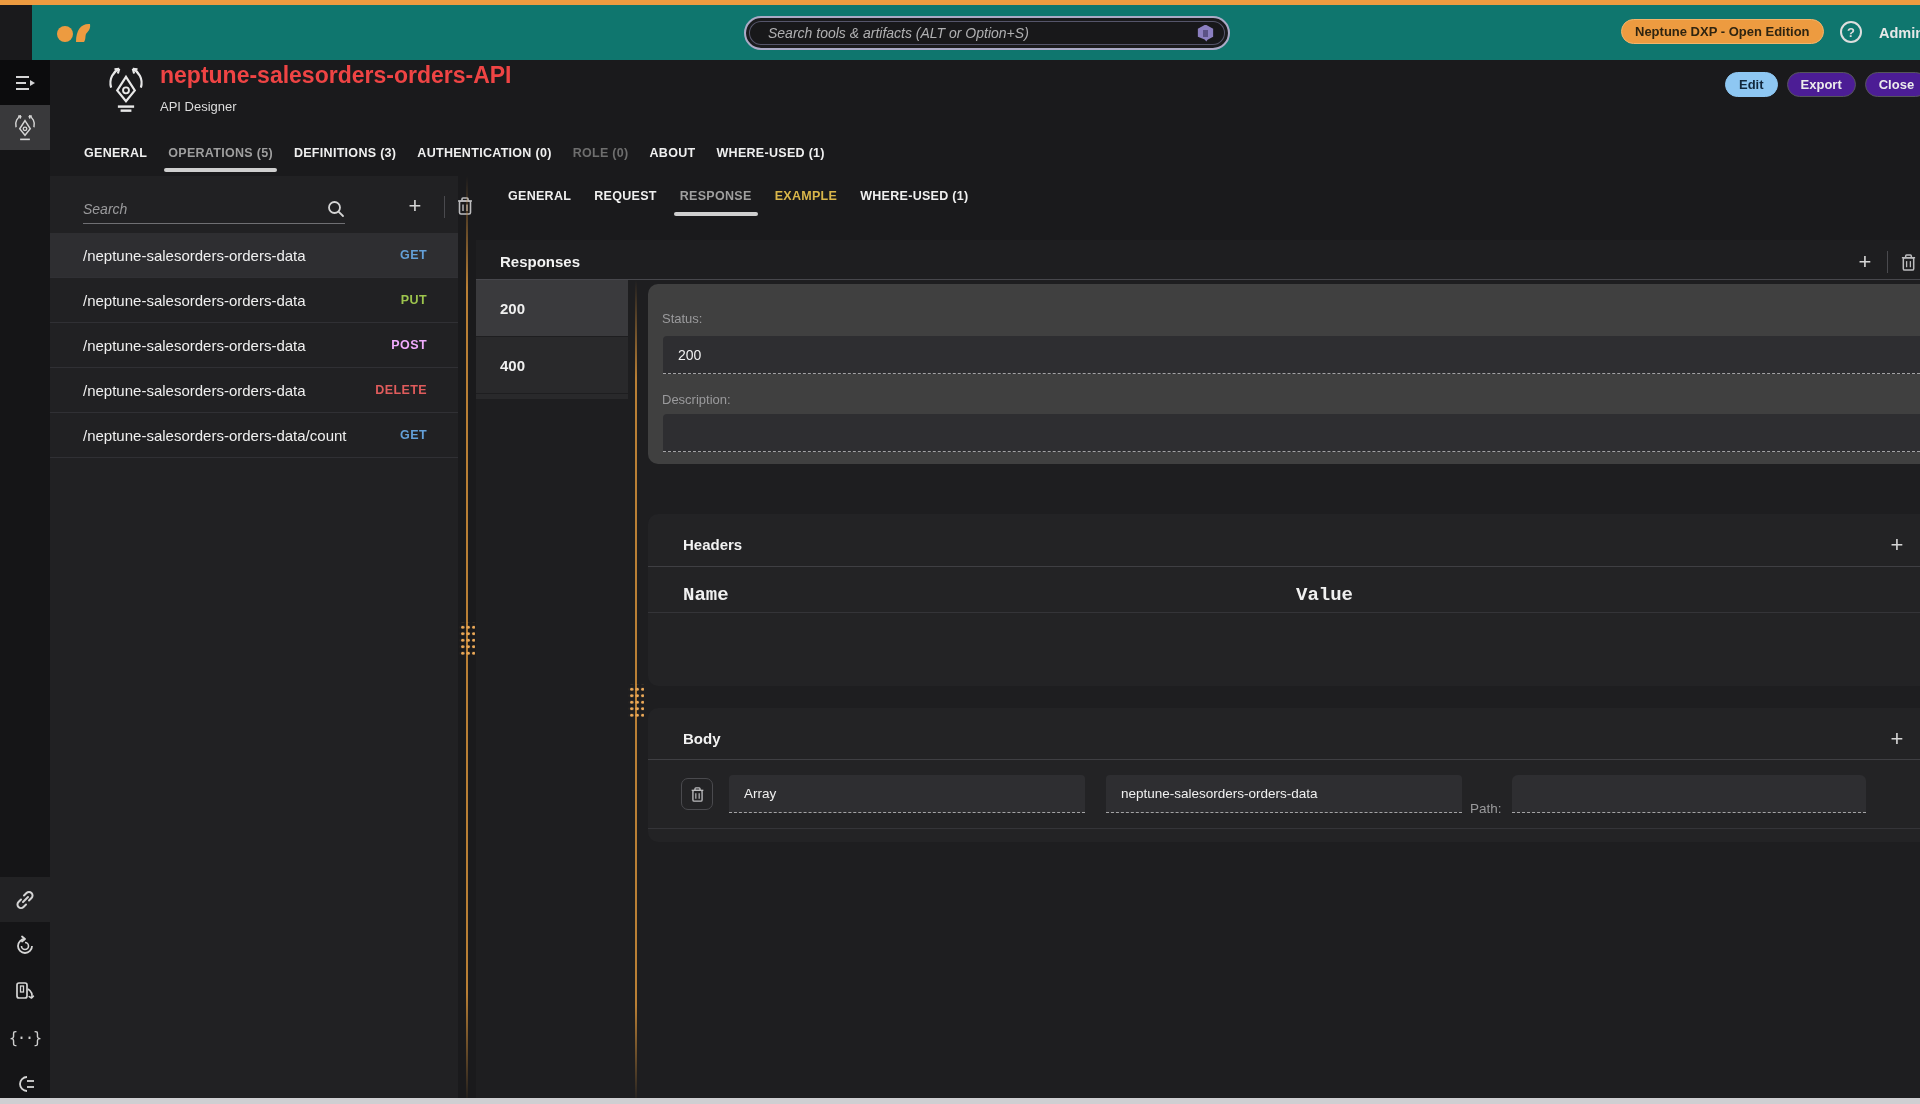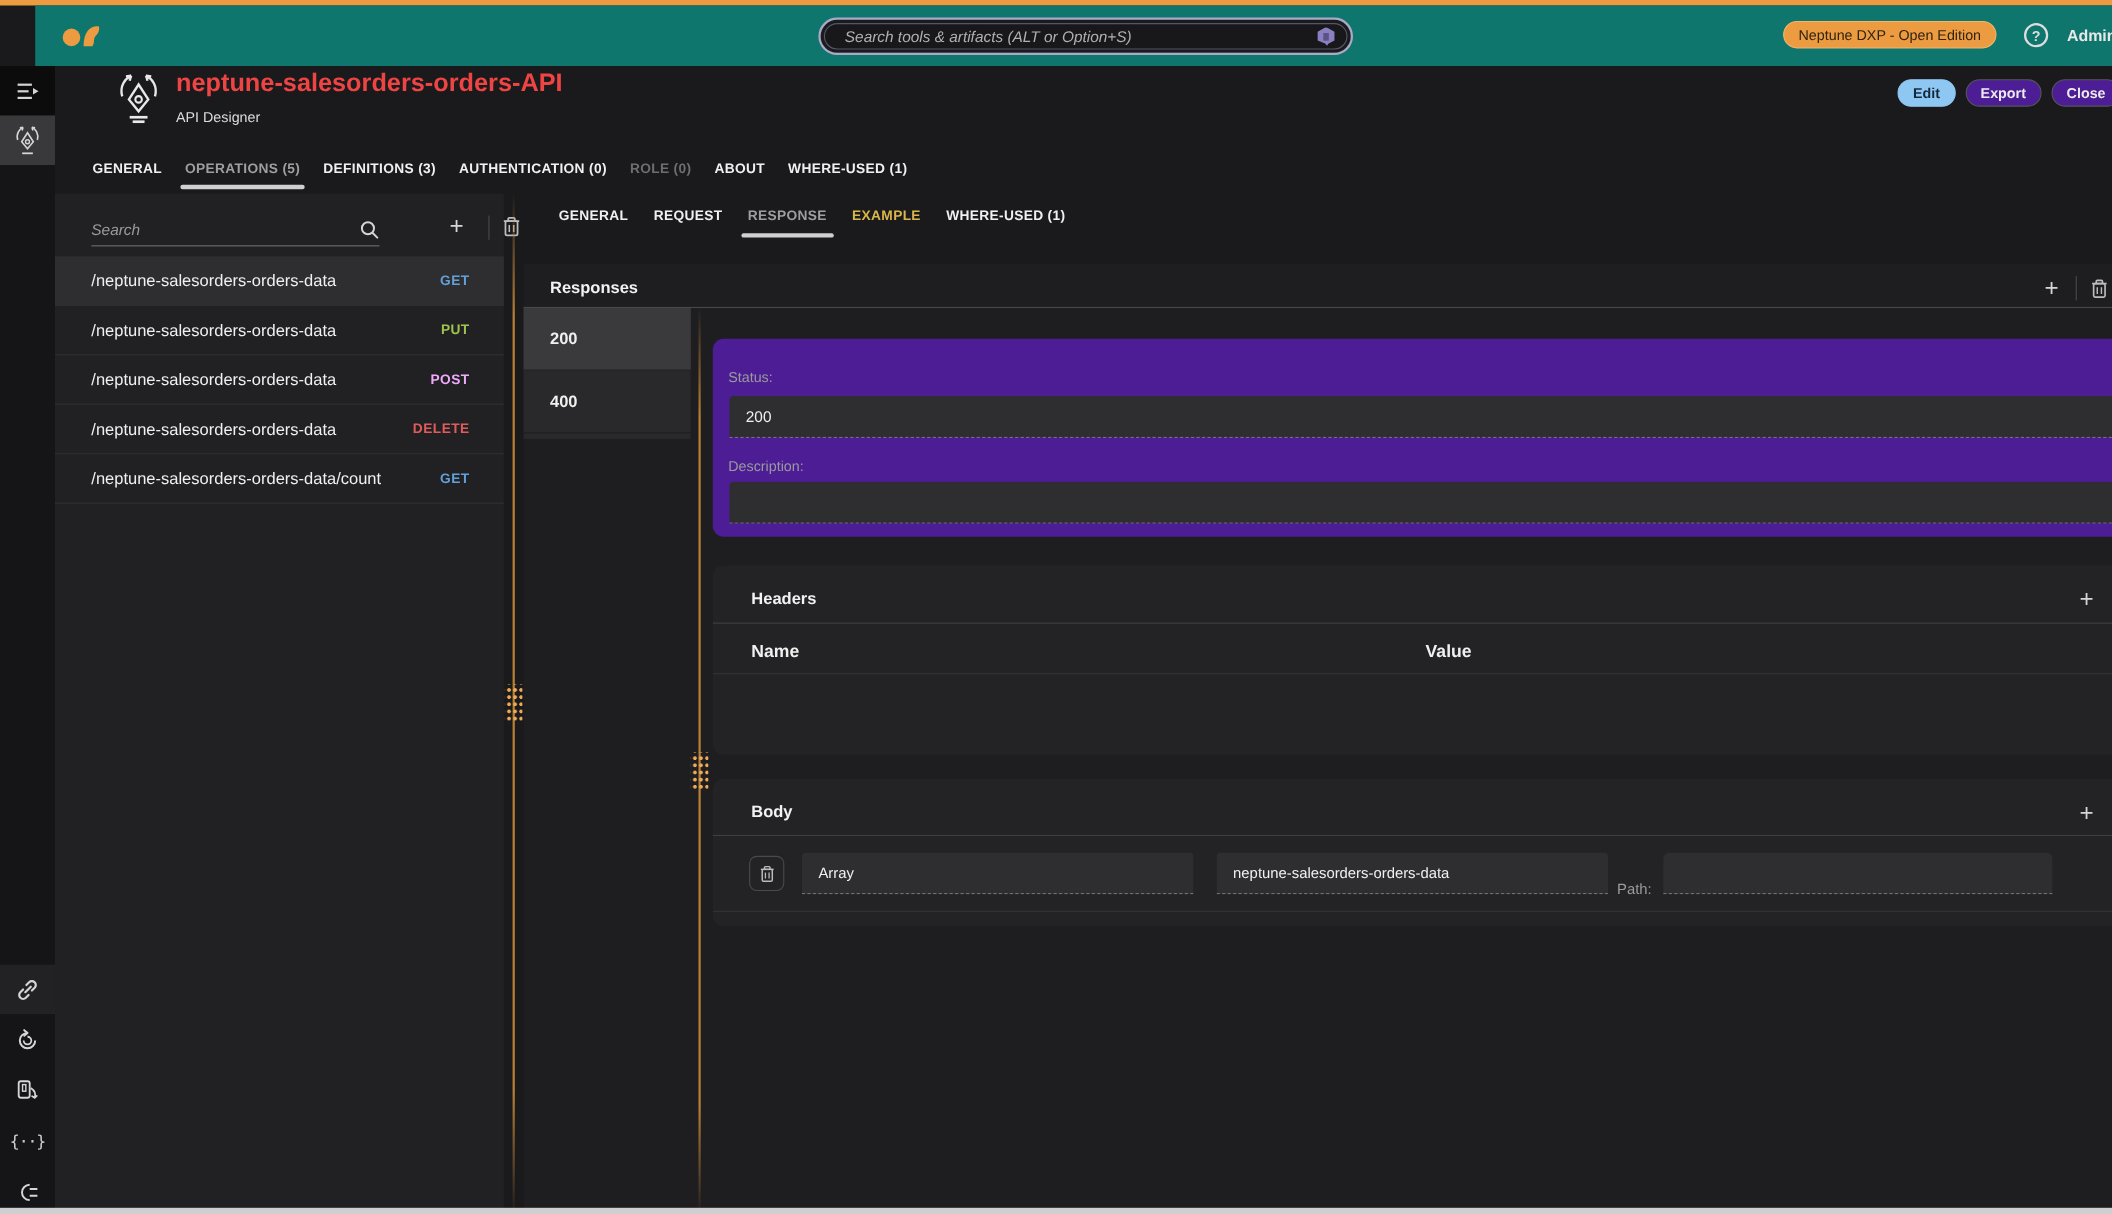--- a/index.html
+++ b/index.html
@@ -27,21 +27,21 @@
   }
   .search-pill input::placeholder { color:#b0b0b2; opacity:1; }
   .ai-hex {
     width:17px; height:17px; background:#8b7fc0; position:relative;
     clip-path:polygon(50% 0,95% 25%,95% 72%,62% 90%,55% 100%,45% 88%,5% 72%,5% 25%);
   }
   .ai-hex::after { content:""; position:absolute; left:6px; top:5px; width:5px; height:7px; background:#5b5286; }
   .product-badge {
     position:absolute; left:1589px; top:14px; height:25px; padding:0 13px;
     background:#ED9B40; border:1px solid #f3b46a; border-radius:13px;
-    display:flex; align-items:center; font-size:13px; font-weight:normal; color:#2f2410; white-space:nowrap;
+    display:flex; align-items:center; font-size:13px; font-weight:bold; color:#2f2410; white-space:nowrap;
   }
   .help-btn {
     position:absolute; left:1808px; top:16px; width:22px; height:22px; border-radius:50%;
     border:2px solid #dedede; color:#dedede; font-size:13px; font-weight:bold;
     display:flex; align-items:center; justify-content:center;
   }
   .user-menu { position:absolute; left:1847px; top:18px; height:20px; display:flex; align-items:center; gap:8px;
     font-size:14.5px; font-weight:bold; color:#e8e8e8; }
   
   .sidebar { position:absolute; left:0; top:60px; width:50px; height:1044px; background:#151517; }
@@ -96,28 +96,28 @@
   .dtab.example { color:#D9B64A; }
   .responses-section { position:absolute; left:476px; top:240px; width:1444px; height:864px; background:#1e1e20; }
   .resp-title { position:absolute; left:24px; top:13px; font-size:15px; font-weight:bold; color:#f2f2f2; }
   .resp-plus { position:absolute; left:1377px; top:10px; width:24px; height:24px; color:#d5d5d5; font-size:22px; font-weight:300; display:flex; align-items:center; justify-content:center; }
   .resp-sep { position:absolute; left:1411px; top:11px; width:1px; height:22px; background:#4a4a4e; }
   .resp-trash { position:absolute; left:1424px; top:13px; width:19px; height:19px; color:#bcbcbe; }
   .resp-divider { position:absolute; left:0; top:39px; width:1444px; height:1px; background:#47474c; }
   .resp-codes { position:absolute; left:0; top:40px; width:152px; height:119px; background:#29292b; }
   .code-row { height:57px; display:flex; align-items:center; padding-left:24px; font-size:15px; font-weight:bold; color:#f0f0f0; border-bottom:1px solid #1e1e20; }
   .code-row.selected { background:#3a3a3d; }
-  .resp-form { position:absolute; left:172px; top:68px; width:1272px; height:180px; background:#4c1d95; border-radius:10px 0 0 10px; }
+  .resp-form { position:absolute; left:172px; top:44px; width:1272px; height:180px; background:#404040; border-radius:10px 0 0 10px; }
   .fld-label { position:absolute; font-size:13px; color:#9a9a9c; }
   .fld { position:absolute; background:#2e2e31; border-bottom:1px dashed #a3a3a5; display:flex; align-items:center; padding-left:15px; font-size:14px; color:#f0f0f0; border-radius:4px 4px 0 0; }
   .card { position:absolute; left:648px; width:1272px; background:#232325; border-radius:10px 0 0 10px; }
   .card-title { position:absolute; left:35px; top:22px; font-size:15px; font-weight:bold; color:#f2f2f2; }
   .card-plus { position:absolute; left:1237px; top:19px; width:24px; height:24px; color:#d5d5d5; font-size:22px; font-weight:300; display:flex; align-items:center; justify-content:center; }
   .card-divider { position:absolute; left:0; width:1272px; height:1px; background:#3f3f43; }
-  .col-hdr { position:absolute; font-size:16px; font-weight:bold; color:#f0f0f0; }
+  .col-hdr { position:absolute; font-size:19px; font-weight:bold; color:#f0f0f0;font-family:Liberation Mono, monospace; }
   .row-divider { position:absolute; left:0; width:1272px; height:1px; background:#343438; }
   .body-trash-btn { position:absolute; left:33px; top:70px; width:32px; height:32px; border:1px solid #4a4a4e; border-radius:7px; color:#bcbcbe; display:flex; align-items:center; justify-content:center; }
   .bottom-strip { position:absolute; left:0; top:1098px; width:1920px; height:6px; background:#cfcfd2; }
   svg { overflow:visible; }
 </style>
 </head>
 <body>
 
 <div id="screen">
 

